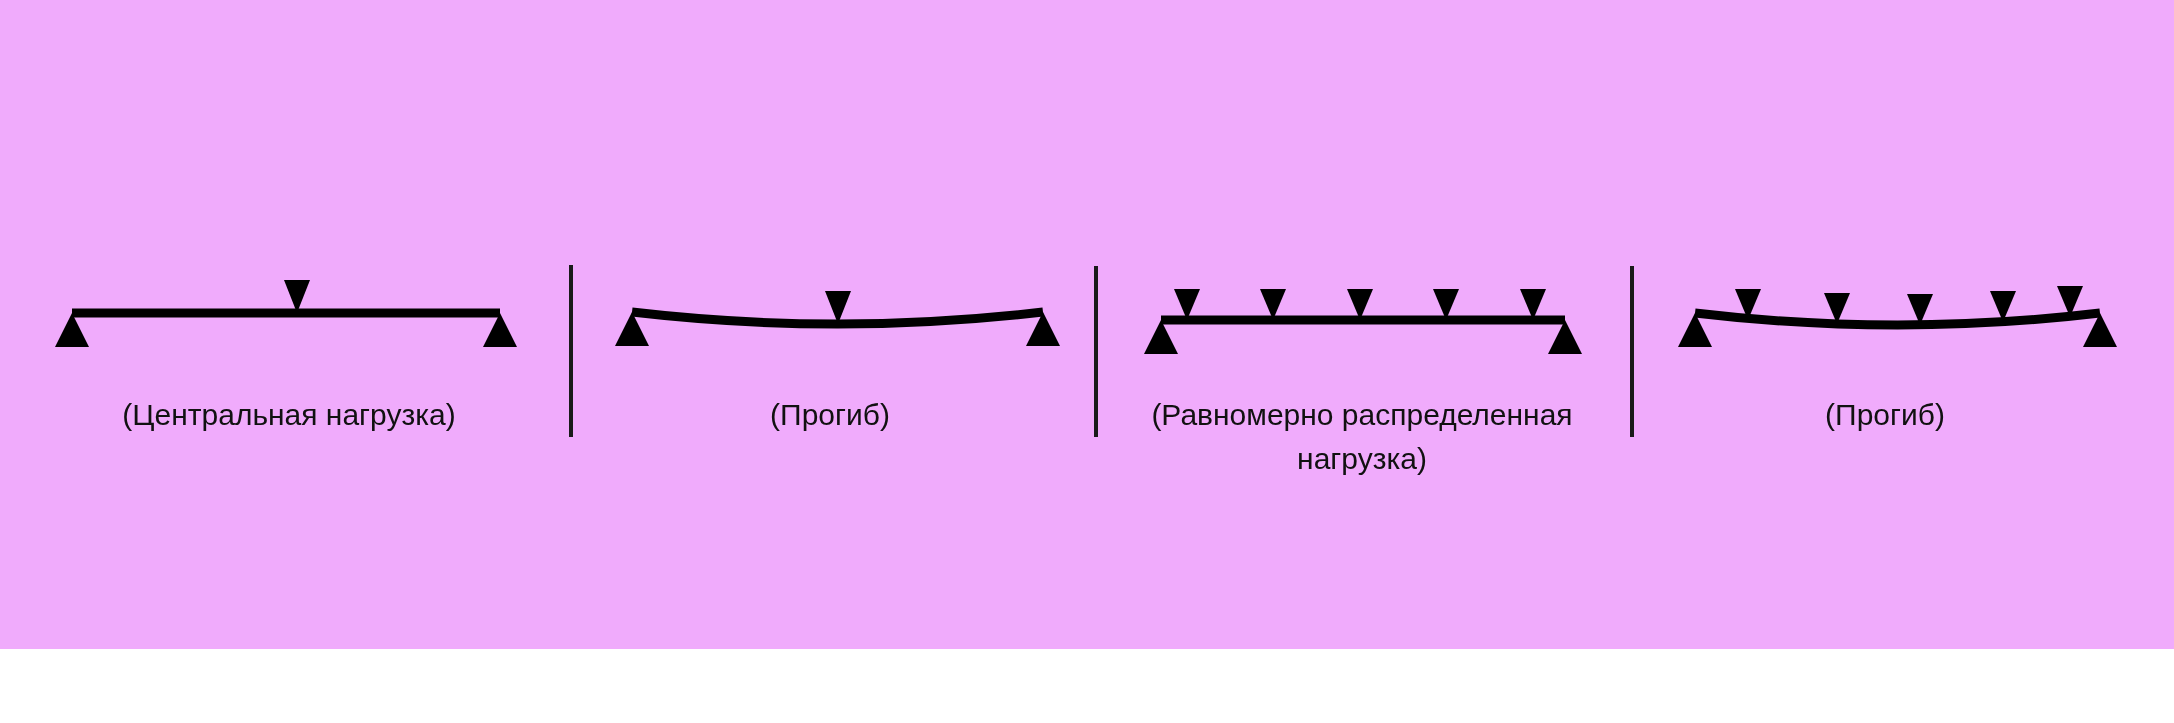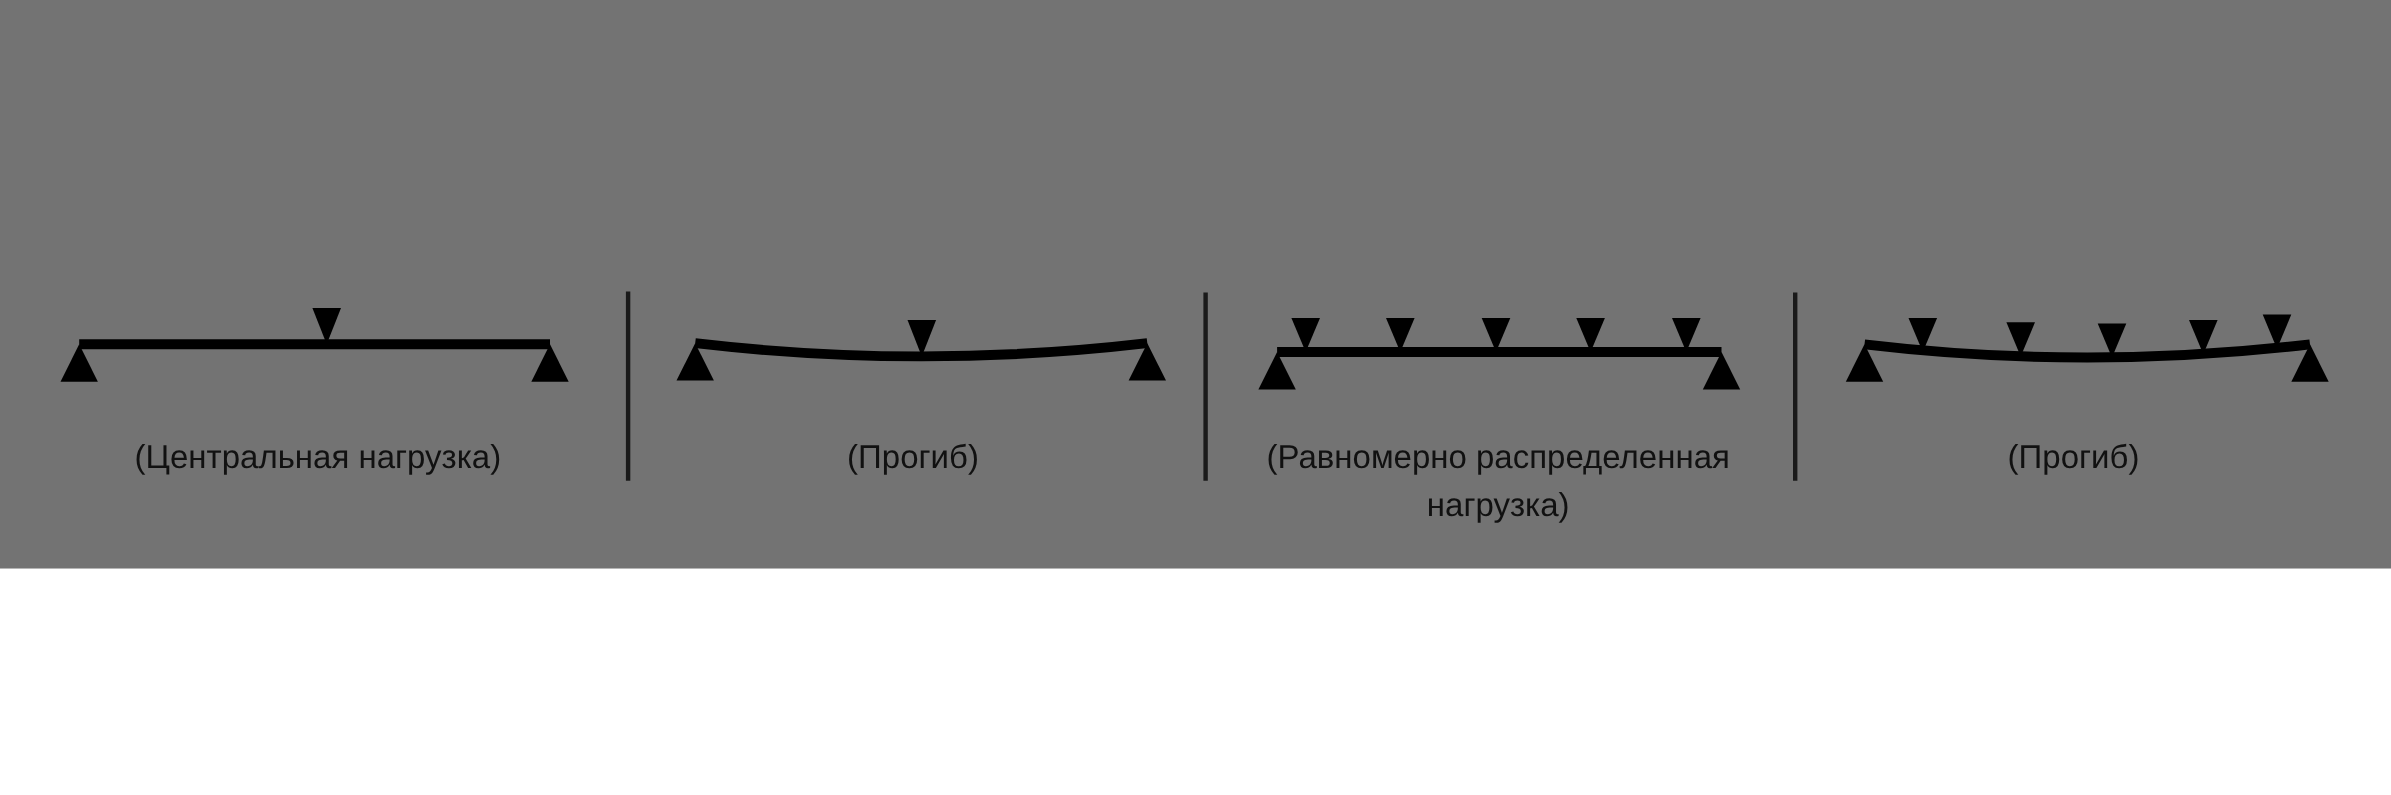--- a/index.html
+++ b/index.html
@@ -6,22 +6,22 @@
     margin: 0;
     padding: 0;
     background: #ffffff;
   }
   body {
     font-family: "Liberation Sans", sans-serif;
   }
   #figure-root {
     position: relative;
     width: 2174px;
-    height: 517px;
-    background: #737373;
+    height: 649px;
+    background: #f0abfc;
     overflow: hidden;
   }
   svg.diagram-canvas {
     position: absolute;
     top: 0;
     left: 0;
     width: 2174px;
     height: 723px;
     display: block;
   }

